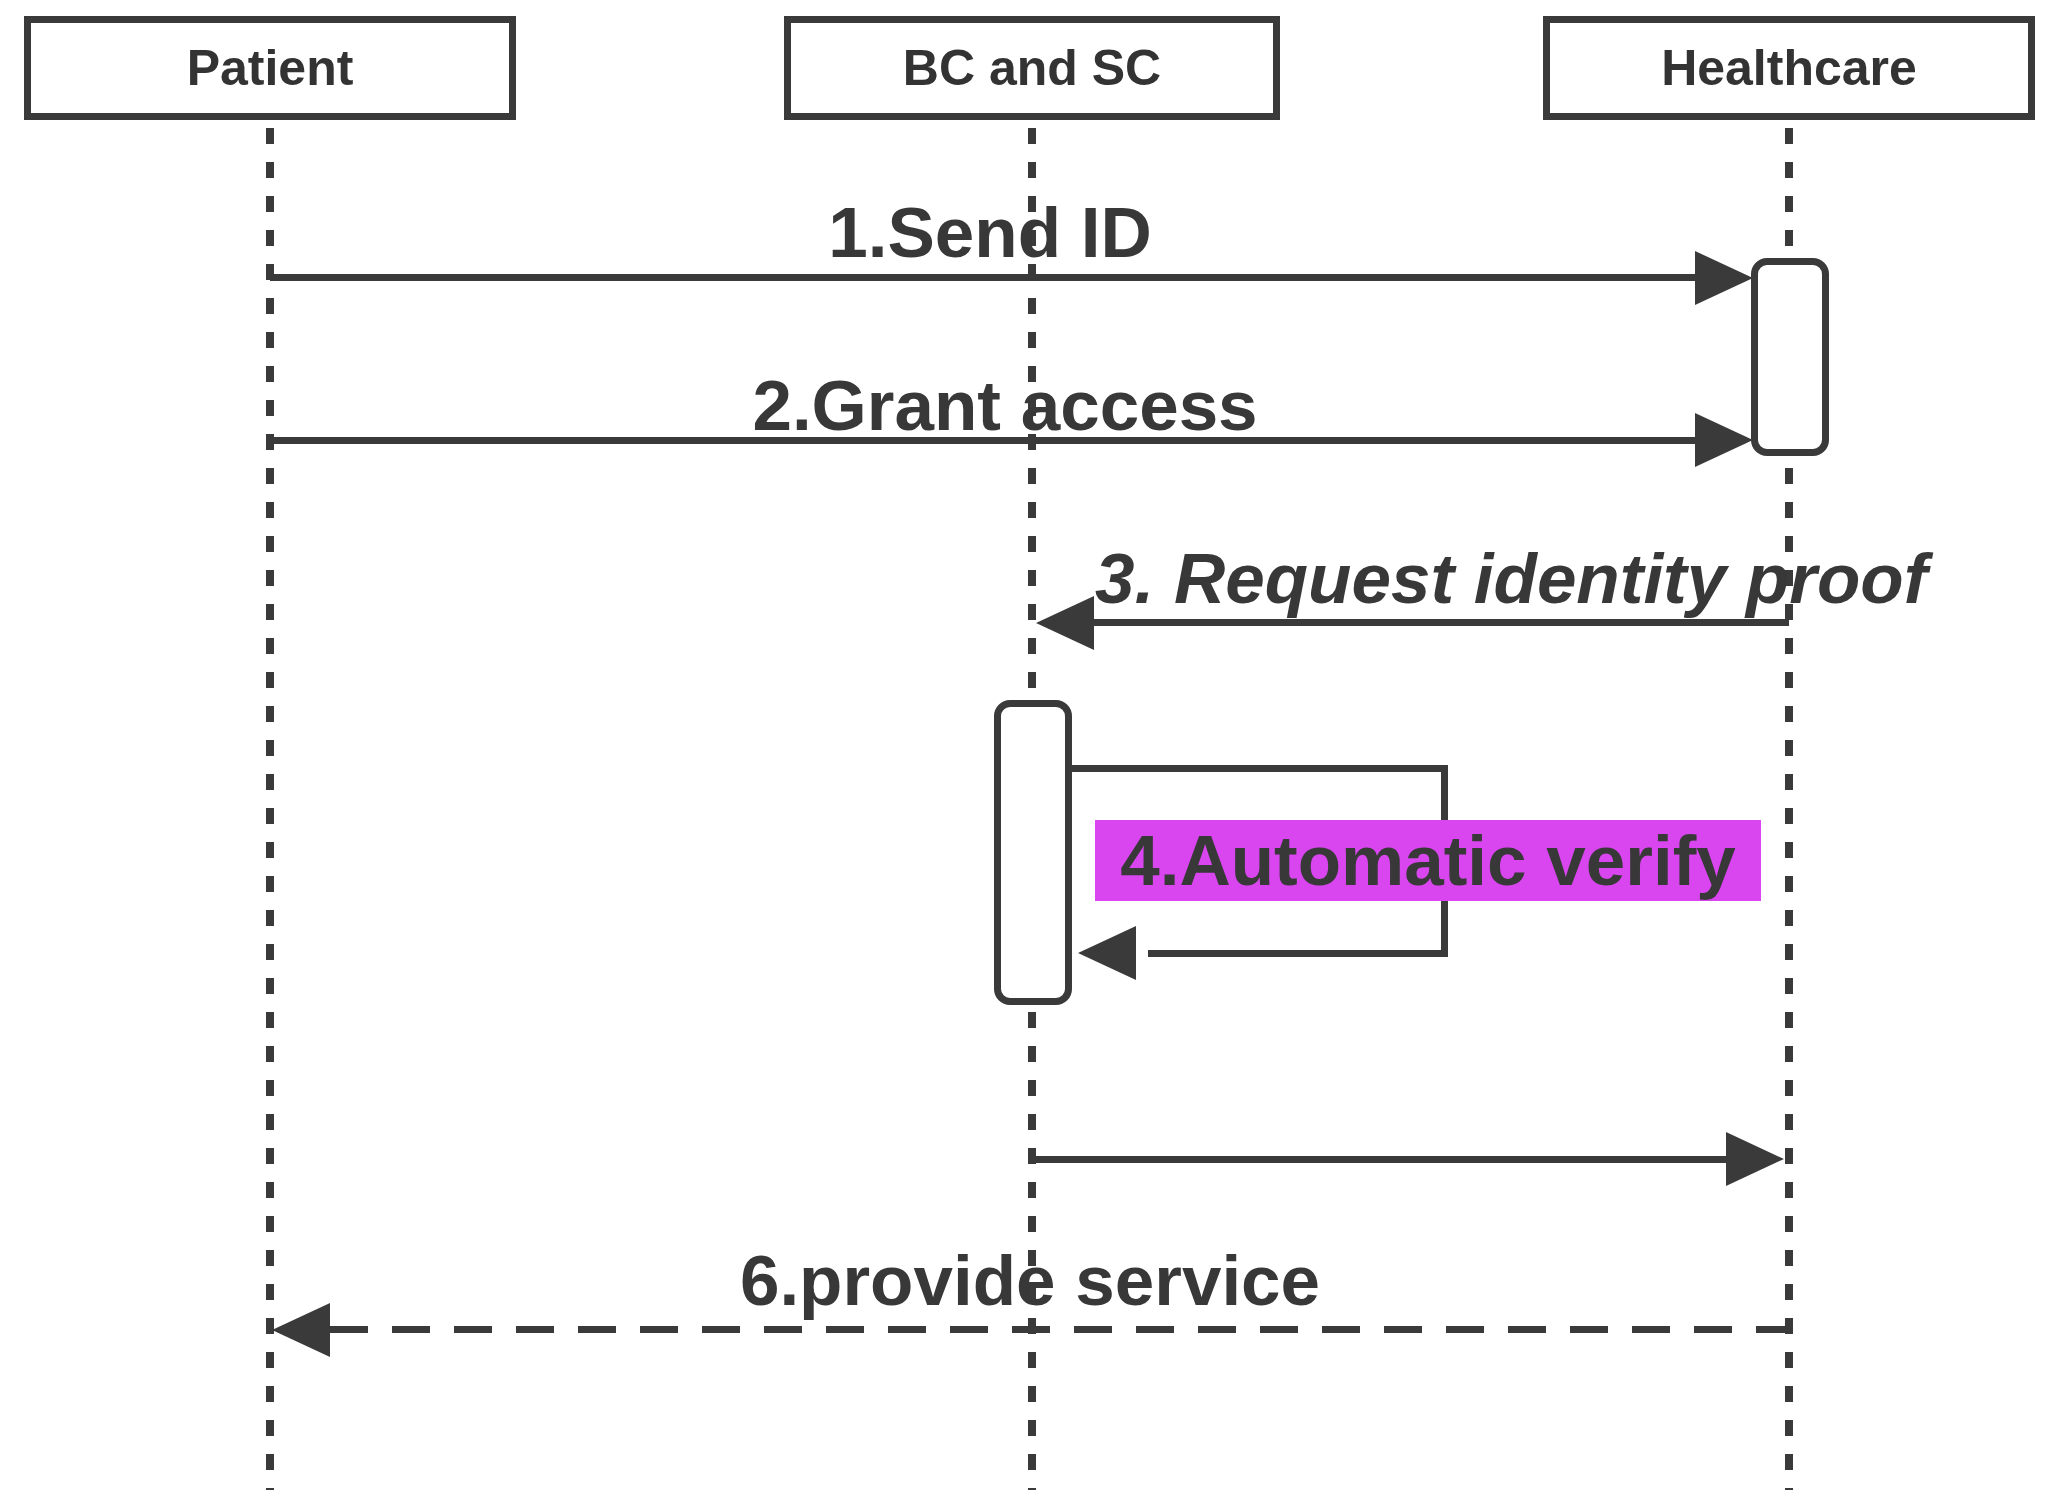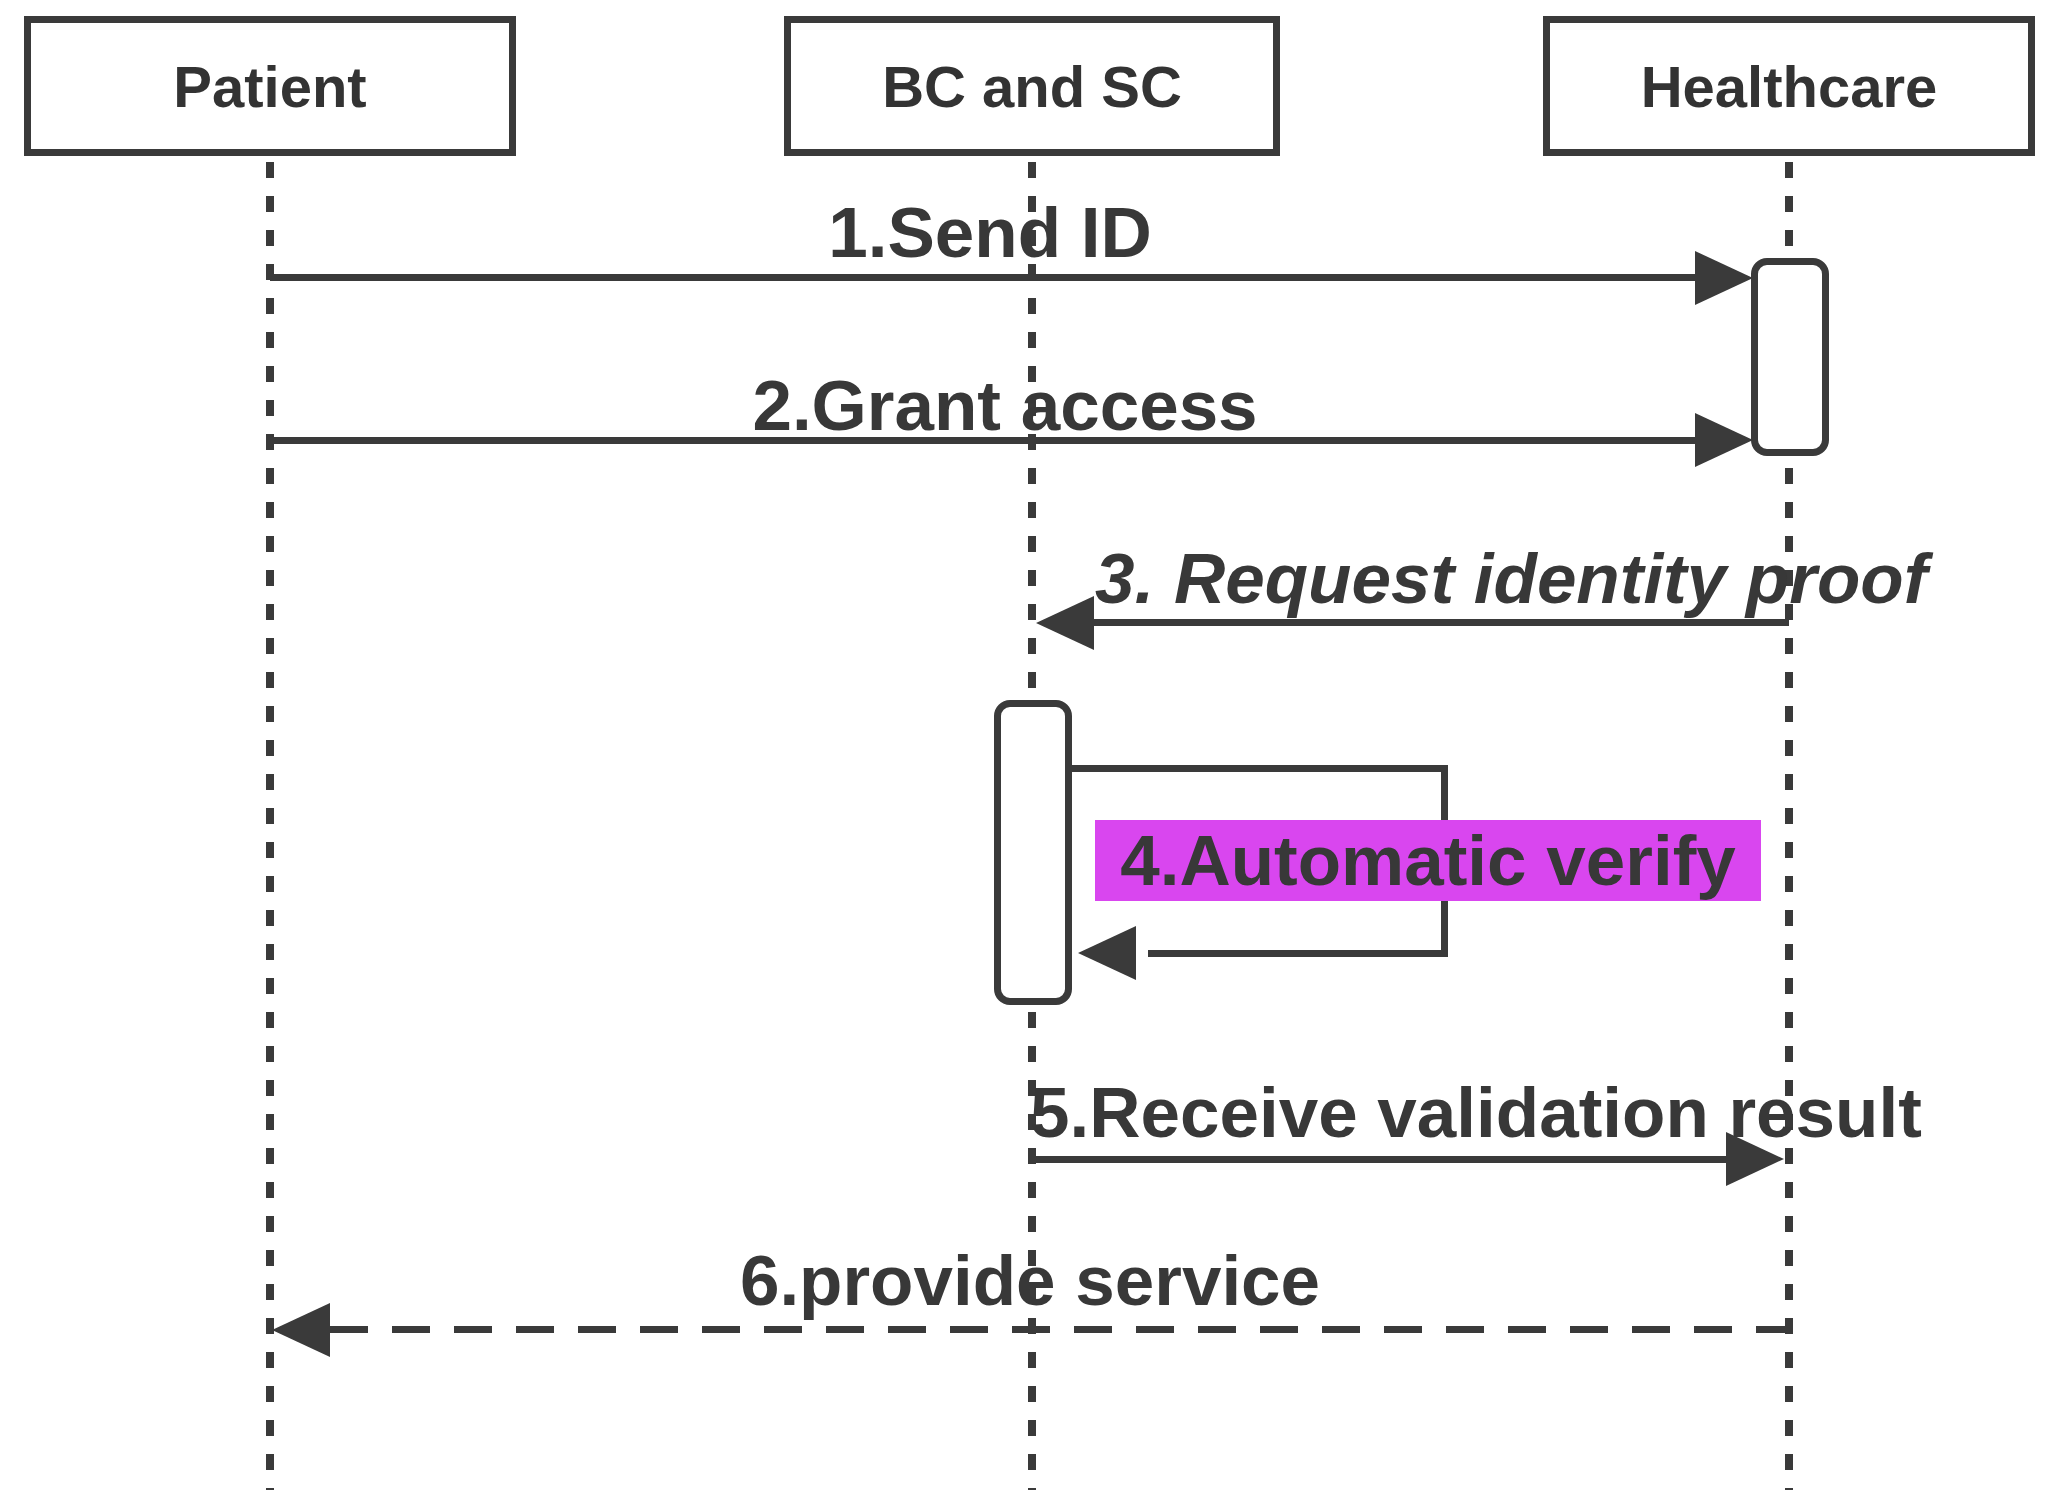--- a/index.html
+++ b/index.html
@@ -8,29 +8,29 @@
     width: 2049px;
     height: 1490px;
     background: #ffffff;
     font-family: "Liberation Sans", sans-serif;
     overflow: hidden;
   }
   
   .actor {
     position: absolute;
     top: 16px;
-    height: 140px;
+    height: 104px;
     box-sizing: border-box;
     background: #ffffff;
     border: 7px solid #3a3a3a;
     display: flex;
     align-items: center;
     justify-content: center;
     font-weight: bold;
-    font-size: 58px;
+    font-size: 50px;
     color: #333333;
     z-index: 3;
     white-space: nowrap;
   }
   #actor-patient    { left: 24px;   width: 492px; }
   #actor-bcsc       { left: 784px;  width: 496px; }
   #actor-healthcare { left: 1543px; width: 492px; }
 
   
   .lifeline {
@@ -162,21 +162,20 @@
   <div class="mlabel" id="msg3-label">3. Request identity proof</div>
   <div class="head-left" id="msg3-head"></div>
   <div class="mline" id="msg3-line"></div>
 
   <div class="mline" id="msg4-top"></div>
   <div class="vline" id="msg4-vert"></div>
   <div class="mline" id="msg4-bottom"></div>
   <div class="head-left" id="msg4-head"></div>
   <div class="mlabel boxed" id="msg4-label">4.Automatic verify</div>
 
-  <div class="mlabel" id="msg5-label">5.Receive validation result</div>
   <div class="mline" id="msg5-line"></div>
   <div class="head-right" id="msg5-head"></div>
 
   <div class="mlabel" id="msg6-label">6.provide service</div>
   <div class="head-left" id="msg6-head"></div>
   <div class="mline dashed" id="msg6-line"></div>
 
 </div>
 
 </body></html>

